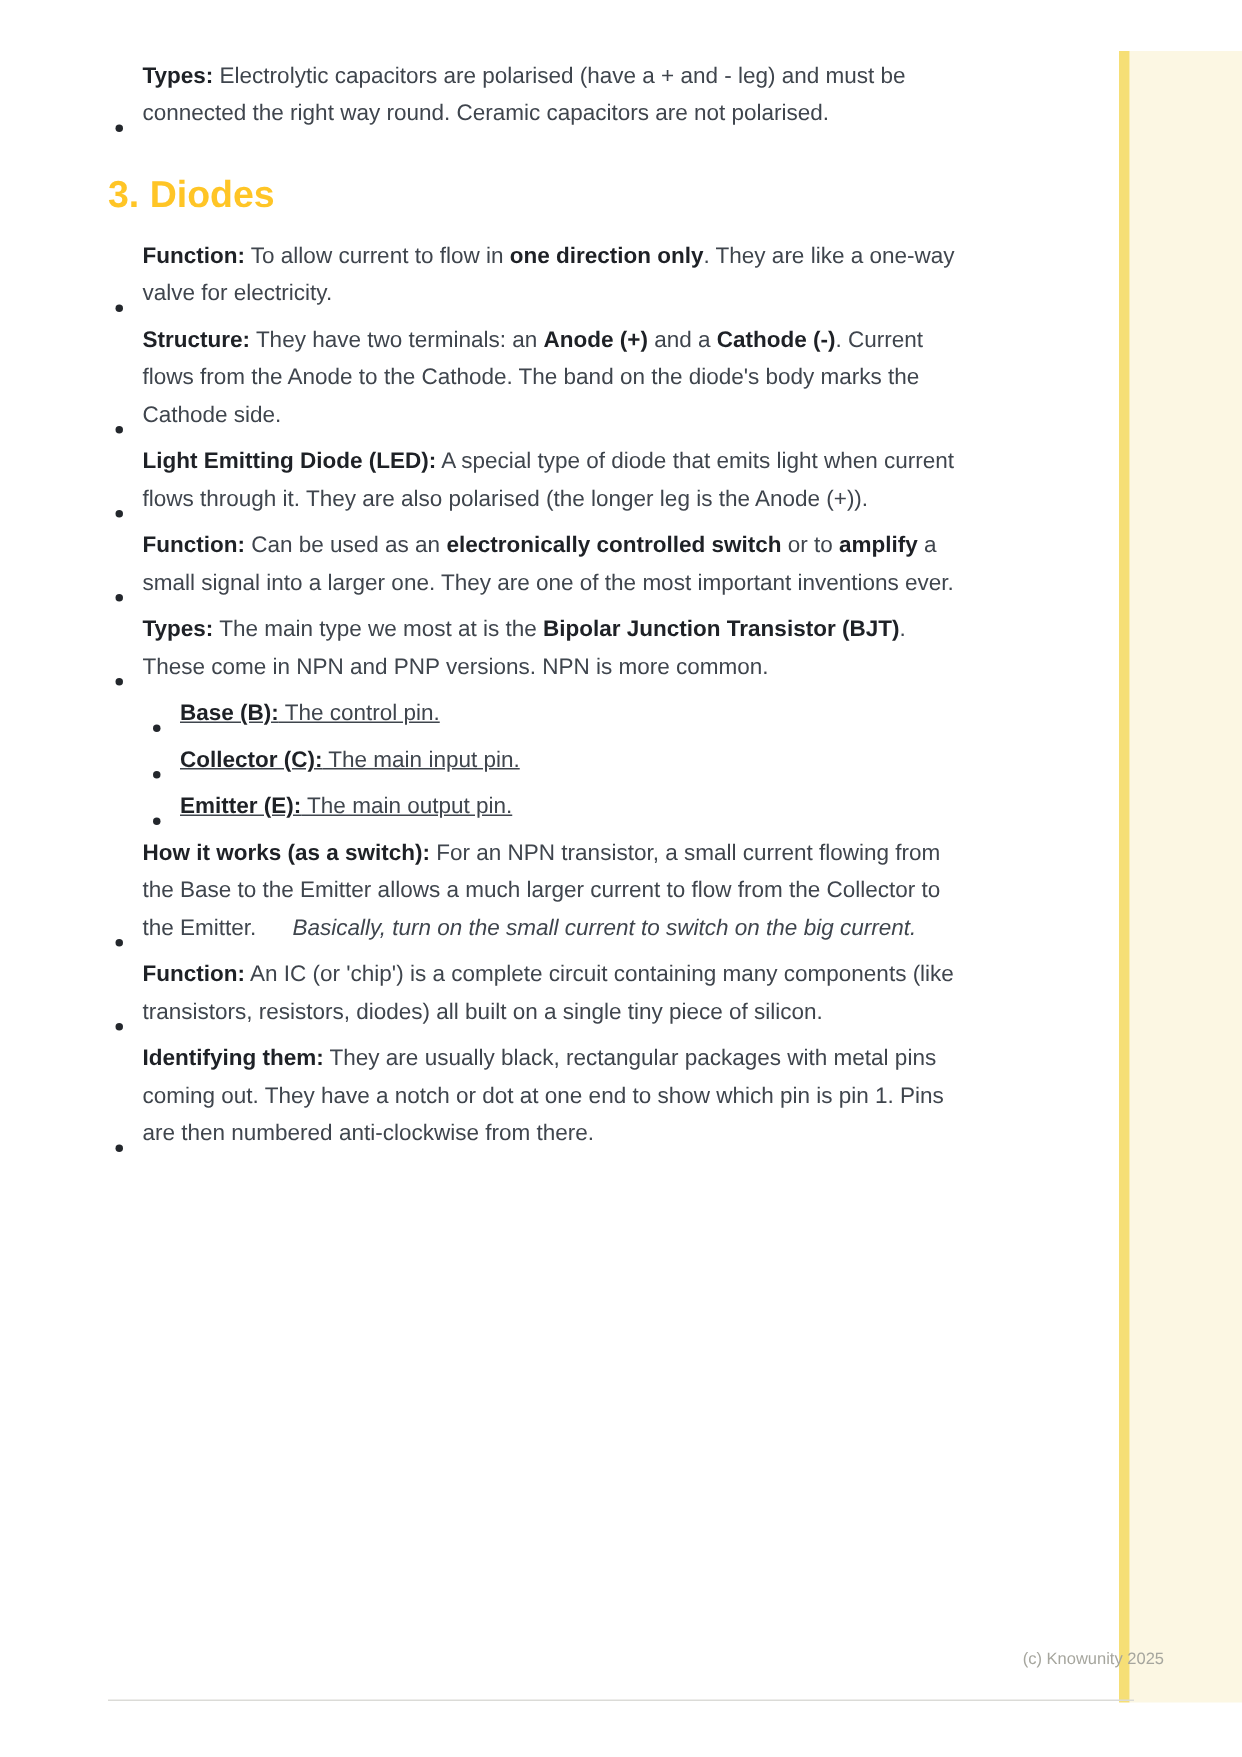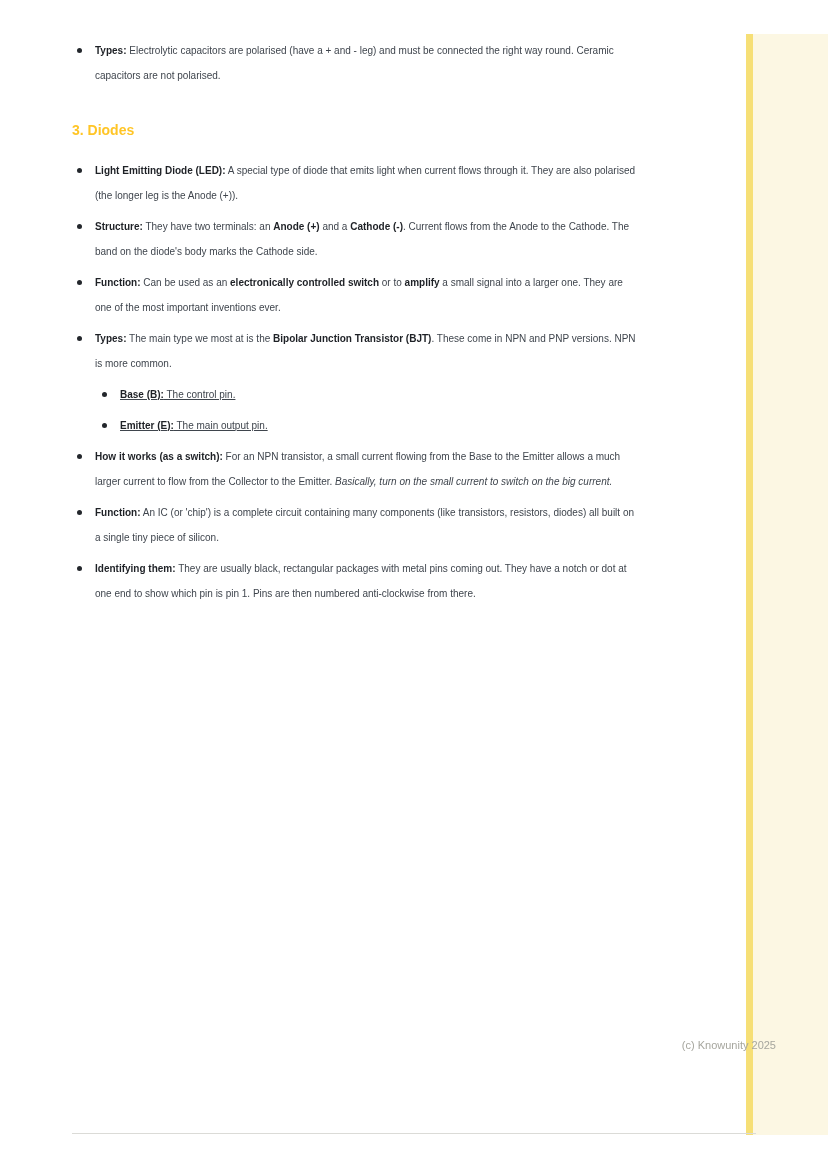--- a/index.html
+++ b/index.html
@@ -31,51 +31,51 @@
     width: 7px;
     background: var(--stripe, #f6df76);
   }
   .content {
     position: absolute;
     left: 72px;
     top: 38px;
     width: 566px;
   }
   .section-heading {
-    font-size: 14px;
+    font-size: 25px;
     font-weight: 700;
     color: var(--heading, #ffc526);
     margin: 30px 0 16px 0;
     line-height: 24px;
   }
   .bullet-list { list-style: none; }
   .bullet-item {
     display: flex;
-    align-items: flex-start;
+    align-items: flex-end;
     margin-bottom: 6px;
-    font-size: 10px;
+    font-size: 15px;
     line-height: 25px;
     color: var(--body-text, #3f454d);
   }
   .bullet-item.indent-1 { margin-left: 25px; text-decoration: underline; }
   .bullet-marker {
     flex: 0 0 auto;
     width: 5px;
     height: 5px;
     border-radius: 50%;
     background: var(--bullet, #23272c);
     margin: 10px 13px 0 5px;
   }
   .bullet-text { flex: 1 1 auto; }
   .seg { font-weight: 400; }
   .seg-bold { font-weight: 700; color: var(--bold-text, #1e2126); }
-  .seg-italic { font-style: italic; }
+  .seg-italic { font-style: italic; margin-left: 20px; }
   .watermark {
     position: absolute;
-    top: 1039px;
+    top: 1100px;
     right: 52px;
     font-size: 11px;
     color: var(--watermark, #a6a69e);
     z-index: 3;
   }
   .divider {
     position: absolute;
     top: 1133px;
     left: 72px;
     width: 684px;
@@ -94,39 +94,47 @@
         <ul class="bullet-list">
           <li class="bullet-item">
             <span class="bullet-marker"></span>
             <span class="bullet-text"><span class="seg-bold">Types:</span><span class="seg"> Electrolytic capacitors are polarised (have a + and - leg) and must be connected the right way round. Ceramic capacitors are not polarised.</span></span>
           </li>
         </ul>
         <h2 class="section-heading">3. Diodes</h2>
         <ul class="bullet-list">
           <li class="bullet-item">
             <span class="bullet-marker"></span>
-            <span class="bullet-text"><span class="seg-bold">Light Emitting Diode (LED):</span><span class="seg"> A special type of diode that emits light when current flows through it. They are also polarised (the longer leg is the Anode (+)).</span></span>
+            <span class="bullet-text"><span class="seg-bold">Function:</span><span class="seg"> To allow current to flow in </span><span class="seg-bold">one direction only</span><span class="seg">. They are like a one-way valve for electricity.</span></span>
           </li>
           <li class="bullet-item">
             <span class="bullet-marker"></span>
             <span class="bullet-text"><span class="seg-bold">Structure:</span><span class="seg"> They have two terminals: an </span><span class="seg-bold">Anode (+)</span><span class="seg"> and a </span><span class="seg-bold">Cathode (-)</span><span class="seg">. Current flows from the Anode to the Cathode. The band on the diode's body marks the Cathode side.</span></span>
+          </li>
+          <li class="bullet-item">
+            <span class="bullet-marker"></span>
+            <span class="bullet-text"><span class="seg-bold">Light Emitting Diode (LED):</span><span class="seg"> A special type of diode that emits light when current flows through it. They are also polarised (the longer leg is the Anode (+)).</span></span>
           </li>
         </ul>
         <ul class="bullet-list">
           <li class="bullet-item">
             <span class="bullet-marker"></span>
             <span class="bullet-text"><span class="seg-bold">Function:</span><span class="seg"> Can be used as an </span><span class="seg-bold">electronically controlled switch</span><span class="seg"> or to </span><span class="seg-bold">amplify</span><span class="seg"> a small signal into a larger one. They are one of the most important inventions ever.</span></span>
           </li>
           <li class="bullet-item">
             <span class="bullet-marker"></span>
             <span class="bullet-text"><span class="seg-bold">Types:</span><span class="seg"> The main type we most at is the </span><span class="seg-bold">Bipolar Junction Transistor (BJT)</span><span class="seg">. These come in NPN and PNP versions. NPN is more common.</span></span>
           </li>
           <li class="bullet-item indent-1">
             <span class="bullet-marker"></span>
             <span class="bullet-text"><span class="seg-bold">Base (B):</span><span class="seg"> The control pin.</span></span>
+          </li>
+          <li class="bullet-item indent-1">
+            <span class="bullet-marker"></span>
+            <span class="bullet-text"><span class="seg-bold">Collector (C):</span><span class="seg"> The main input pin.</span></span>
           </li>
           <li class="bullet-item indent-1">
             <span class="bullet-marker"></span>
             <span class="bullet-text"><span class="seg-bold">Emitter (E):</span><span class="seg"> The main output pin.</span></span>
           </li>
           <li class="bullet-item">
             <span class="bullet-marker"></span>
             <span class="bullet-text"><span class="seg-bold">How it works (as a switch):</span><span class="seg"> For an NPN transistor, a small current flowing from the Base to the Emitter allows a much larger current to flow from the Collector to the Emitter. </span><span class="seg-italic">Basically, turn on the small current to switch on the big current.</span></span>
           </li>
         </ul>

